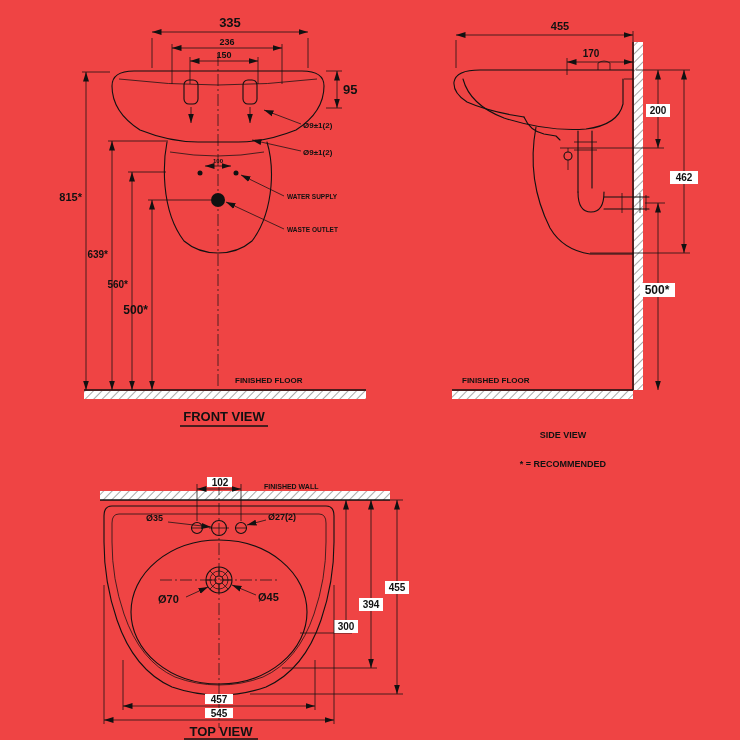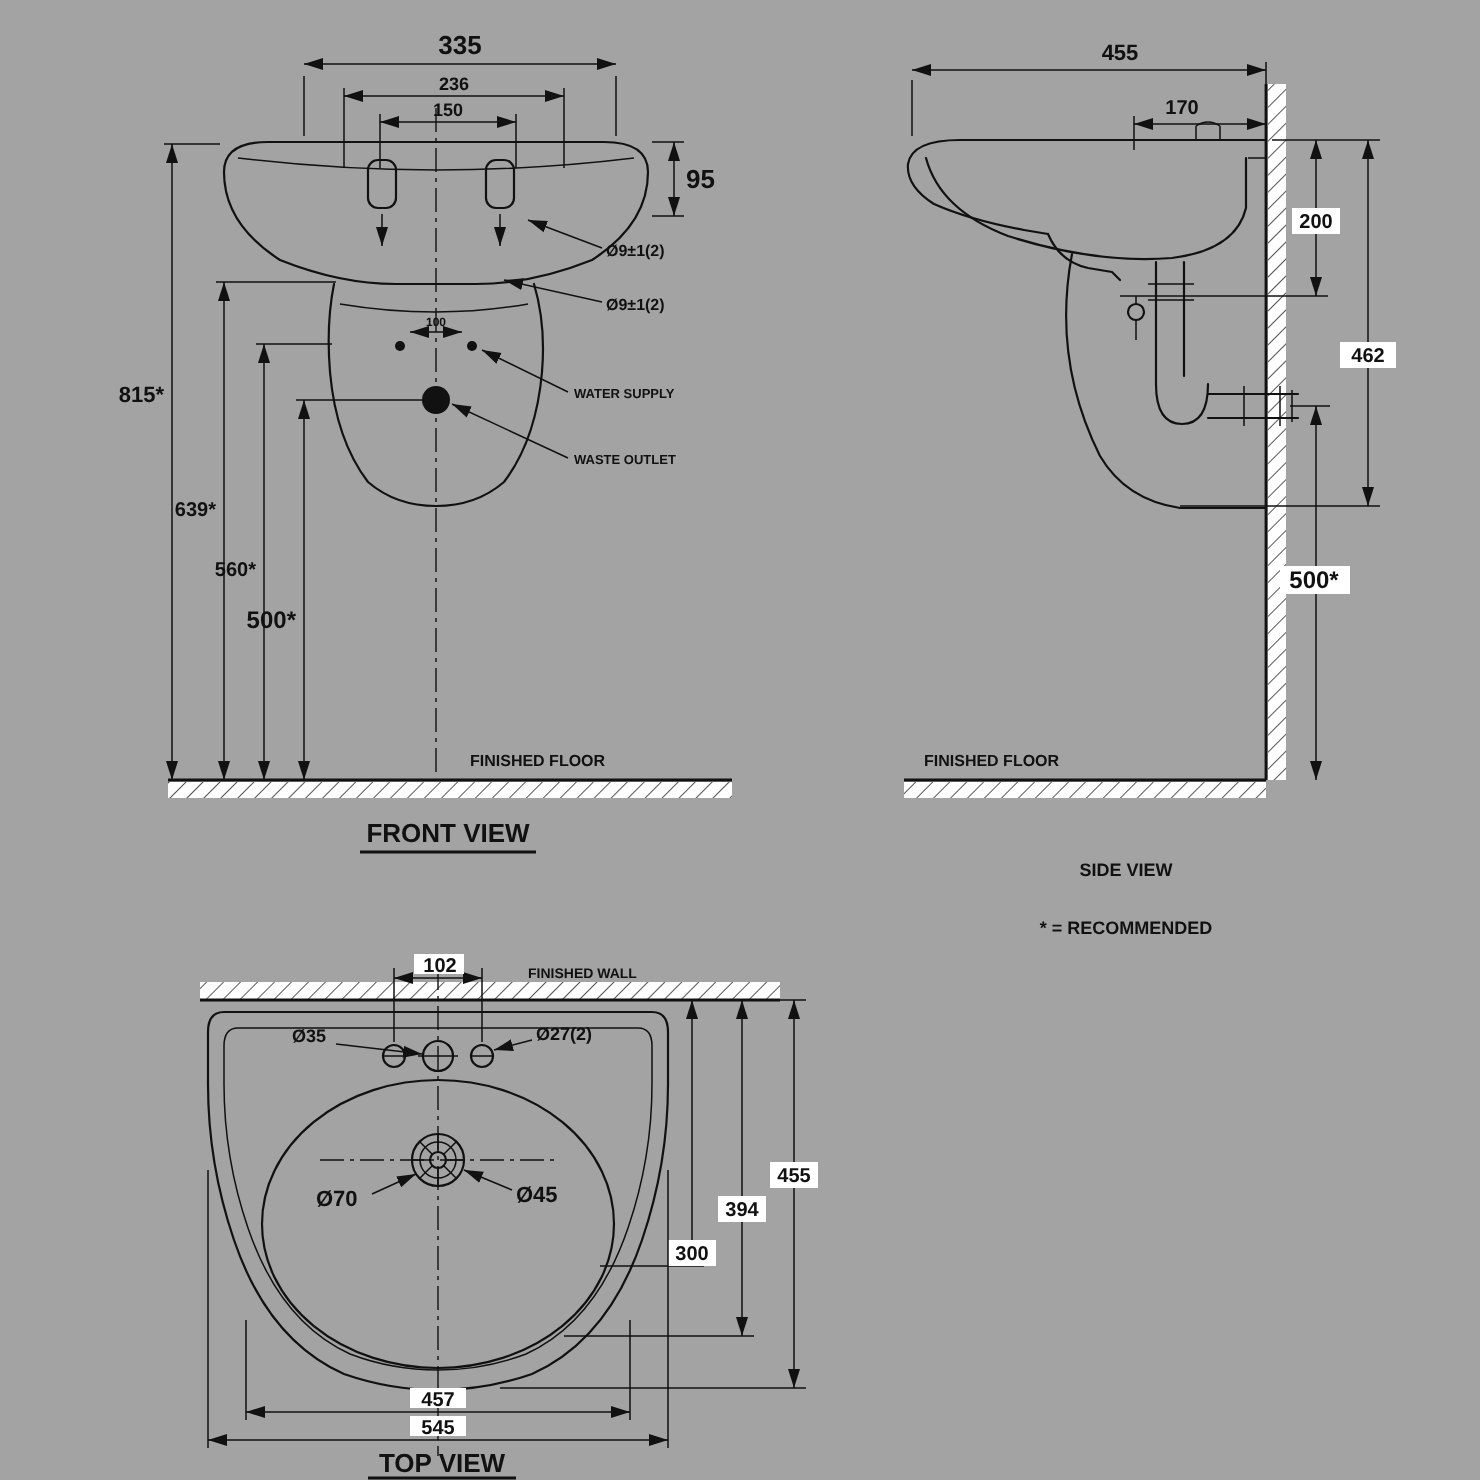--- a/index.html
+++ b/index.html
@@ -1,16 +1,16 @@
 <!DOCTYPE html>
 <html><head>
 <meta charset="utf-8">
 <style>
   html,body{margin:0;padding:0;background:#ffffff;}
-  #page{position:relative;width:740px;height:740px;background:#a3a3a3;overflow:hidden;
+  #page{position:relative;width:740px;height:740px;background:#ef4444;overflow:hidden;
         font-family:"Liberation Sans",sans-serif;}
   svg{display:block;}
   .o{stroke:#111;stroke-width:1.1;fill:none;stroke-linecap:round;stroke-linejoin:round;}
   .ot{stroke:#111;stroke-width:1.4;fill:none;}
   .d{stroke:#111;stroke-width:0.75;fill:none;}
   .c{stroke:#111;stroke-width:0.7;fill:none;stroke-dasharray:12 3 2 3;}
   .u{stroke:#111;stroke-width:1.5;}
   .wbg{fill:#fff;}
   text{fill:#111;font-family:"Liberation Sans",sans-serif;font-weight:bold;}
   .f6{font-size:6px;}  .f65{font-size:6.5px;} .f7{font-size:7px;}  .f8{font-size:8px;}

